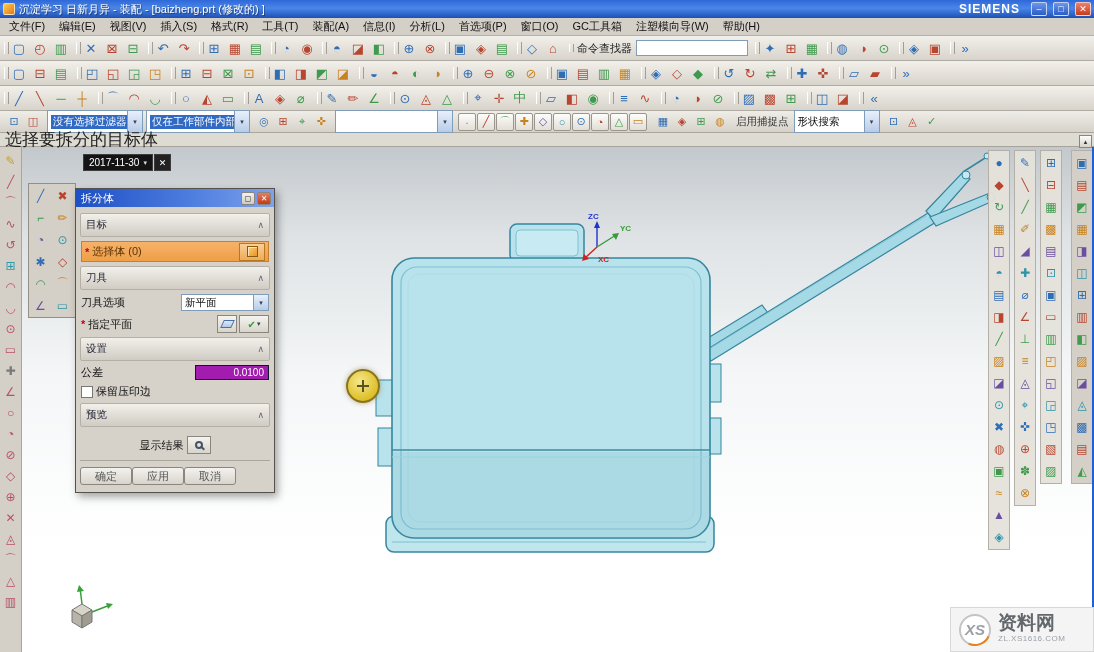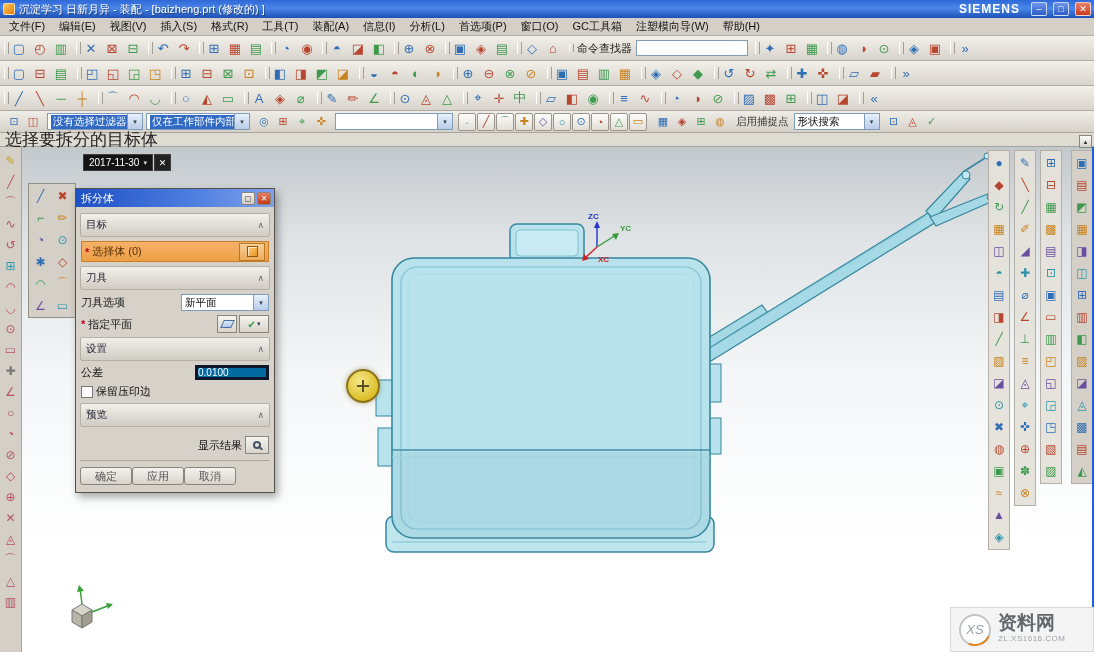--- a/index.html
+++ b/index.html
@@ -40,21 +40,21 @@
   .finder {display:flex; align-items:center; gap:4px; padding:0 4px 0 10px; position:relative;}
   .finder::before {content:""; position:absolute; left:2px; top:4px; bottom:4px; width:3px;
     border-left:1px solid #fff; border-right:1px solid #a29e96;}
   .finder-label {font-size:11px; color:#222; white-space:nowrap;}
   .finder-input {width:112px; height:16px; border:1px solid #7f9db9; background:#fff; font-size:10px; padding:0 3px;}
 
   
   .selbar {position:absolute; top:111px; left:0; right:0; height:22px;
     background:linear-gradient(#efede7,#d6d2ca); border-bottom:1px solid #aaa69e;
     display:flex; align-items:center; gap:3px; padding:0 3px; z-index:80;}
-  .combo {height:17px; background:#fff; border:1px solid #7f9db9; display:flex; align-items:center;
+  .combo {height:23px; background:#fff; border:1px solid #7f9db9; display:flex; align-items:center;
     padding-left:3px; font-size:10.5px; overflow:hidden;}
   .combo .cval {white-space:nowrap; overflow:hidden; flex:1;}
   .combo.hl .cval {background:#316ac5; color:#fff; padding:0 2px; flex:0 1 auto;}
   .combo .cbtn {margin-left:auto; width:15px; height:100%; background:linear-gradient(#e8f0fb,#b8cce8);
     border-left:1px solid #7f9db9; display:flex; align-items:center; justify-content:center; font-size:7px; color:#345; flex:0 0 auto;}
   .c1{width:96px;} .c2{width:104px;} .c3{width:118px;} .c4{width:86px;}
   .selbar .seg {padding:0 2px;}
   .selbar .seg::before {display:none;}
   .selbar .ic {width:18px; height:18px; font-size:11px;}
   .snap .ic {border:1px solid #9a968e; background:linear-gradient(#fdfdfb,#e2ded6); width:18px; height:18px;}
@@ -131,24 +131,24 @@
     display:flex; align-items:center; padding-left:3px; font-size:10.5px;}
   .dcombo .cbtn {margin-left:auto; width:15px; height:100%; background:linear-gradient(#e8f0fb,#b8cce8);
     border-left:1px solid #7f9db9; display:flex; align-items:center; justify-content:center; font-size:7px; color:#345;}
   .iconbtn {width:20px; height:18px; background:linear-gradient(#f6f4f0,#d8d4cc); border:1px solid #8a867e;
     display:flex; align-items:center; justify-content:center; gap:1px;}
   .iconbtn.wide {width:30px;}
   .plane-ic {width:11px; height:8px; border:1px solid #4a6fa8; background:linear-gradient(#dce8f8,#b0c8e8);
     transform:skewX(-25deg); display:inline-block;}
   .chk {color:#2e9e3e; font-size:10px; font-weight:bold;}
   .dd {font-size:7px; color:#345;}
-  .tol-input {margin-left:auto; width:74px; height:15px; background:#0369a1; color:#fff;
-    border:3px solid #0f172a; font-size:10px; display:flex; align-items:center; justify-content:flex-start; padding-right:4px;}
+  .tol-input {margin-left:auto; width:74px; height:15px; background:#a21caf; color:#fff;
+    border:1px solid #0f172a; font-size:10px; display:flex; align-items:center; justify-content:flex-end; padding-right:4px;}
   .checkbox {width:12px; height:12px; background:#fff; border:1px solid #777; flex:0 0 auto;}
-  .preview-row {justify-content:flex-end;margin-top:9px;}
+  .preview-row {justify-content:center;margin-top:9px;}
   .magbtn {width:24px; height:18px; background:linear-gradient(#f6f4f0,#d8d4cc); border:1px solid #8a867e;
     display:flex; align-items:center; justify-content:center;}
   .mag {width:8px; height:8px; border:2px solid #456; border-radius:50%; position:relative;}
   .mag::after {content:""; position:absolute; width:5px; height:2px; background:#456;
     right:-4px; bottom:-2px; transform:rotate(45deg);}
   .btnrow {display:flex; justify-content:flex-start; gap:0; border-top:1px solid #aaa69e;
     margin-top:6px; padding:6px 0 3px;}
   .xpbtn {width:52px; height:18px; background:linear-gradient(#f4f2ee,#d8d4cc); border:1px solid #8a867e;
     border-radius:3px; text-align:center; line-height:16px; color:#555; font-size:11px;}
 
@@ -156,21 +156,21 @@
   .cursor-hl {position:absolute; left:346px; top:369px; width:34px; height:34px; border-radius:50%;
     background:radial-gradient(circle at 40% 35%, #f6e88a, #ddbf2a 70%, #c8a81e);
     border:2px solid #8a731a; box-shadow:0 0 5px rgba(120,100,20,.5); z-index:30;}
   .cursor-hl::before,.cursor-hl::after {content:""; position:absolute; left:50%; top:50%;
     width:12px; height:2px; background:#5a5424; transform:translate(-50%,-50%);}
   .cursor-hl::after {transform:translate(-50%,-50%) rotate(90deg);}
 
   .watermark {position:absolute; right:0; bottom:0; width:144px; height:45px; background:#f4f4f4;
     border:1px solid #d8d8d8; display:flex; align-items:center; gap:7px; padding:0 8px; z-index:70;}
   .wm-logo {width:32px; height:32px; border-radius:50%; border:2px solid #c4c4c4; background:#fff;
-    color:#9aa0a6; font-style:italic; font-weight:normal; font-size:13px; display:flex;
+    color:#9aa0a6; font-style:italic; font-weight:bold; font-size:15px; display:flex;
     align-items:center; justify-content:center; position:relative; flex:0 0 auto;}
   .wm-logo::after {content:""; position:absolute; inset:-2px; border-radius:50%;
     border:2px solid transparent; border-bottom-color:#e8821e; transform:rotate(-20deg);}
   .wm-text {display:flex; flex-direction:column; line-height:1.05;}
   .wm-name {font-size:19px; font-weight:bold; color:#63686d;font-family:Liberation Mono, monospace;}
   .wm-url {font-size:8px; color:#9aa0a8; letter-spacing:.5px;}
 </style>
 </head>
 <body>
 

